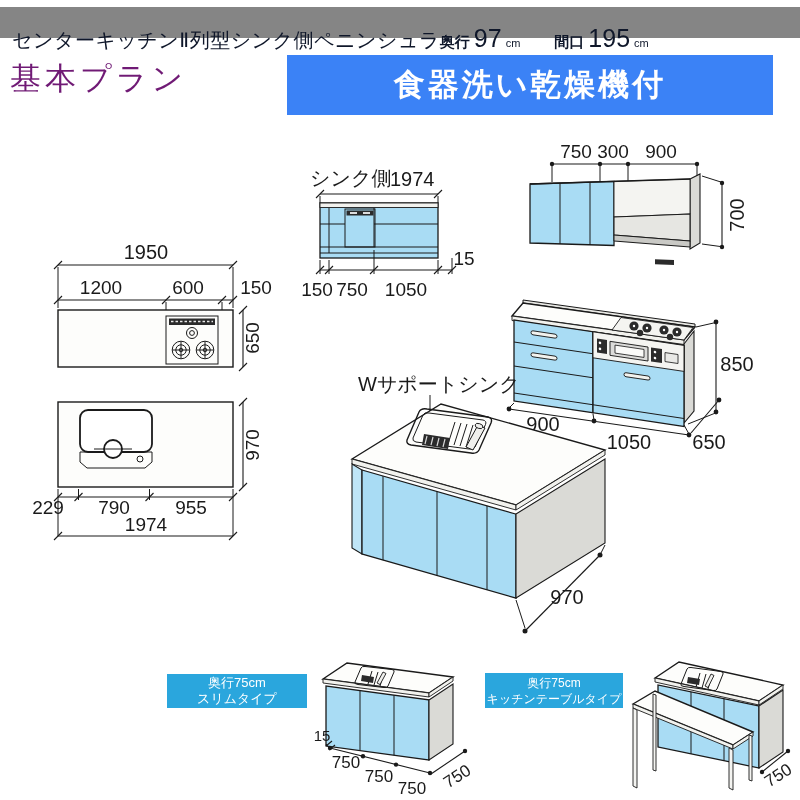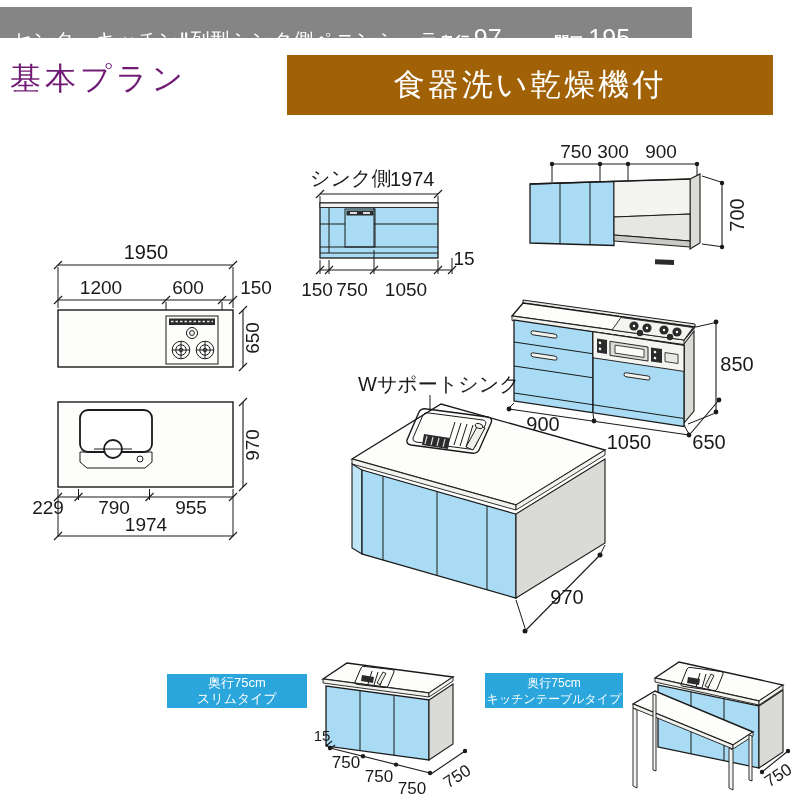--- a/index.html
+++ b/index.html
@@ -1,27 +1,27 @@
 <!DOCTYPE html>
 <html><head>
 <meta charset="utf-8">
 <style>
   html,body{margin:0;padding:0;background:#fff;}
   body{width:800px;height:800px;font-family:"Liberation Sans",sans-serif;}
   .page{position:relative;width:800px;height:800px;overflow:hidden;background:#fff;}
-  .topbar{position:absolute;left:0;top:7px;width:692px;height:31px;background:#858585;color:#ffffff;
+  .topbar{position:absolute;left:0;top:7px;width:800px;height:31px;background:#858585;color:#0f172a;
           display:flex;align-items:baseline;padding-left:12px;box-sizing:border-box;line-height:31px;}
   .t-main{font-size:20px;letter-spacing:0.5px;}
   .t-small{font-size:15px;font-weight:700;margin-left:0;}
   .t-num{font-size:25px;margin:16px 4px;}
   .t-unit{font-size:11px;}
   .t-gap{display:inline-block;width:34px;}
   .plan-heading{position:absolute;left:10px;top:58px;font-size:31px;color:#701a75;letter-spacing:4px;}
-  .feature-banner{position:absolute;left:287px;top:55px;width:486px;height:60px;background:#a16207;
-          color:#fff;font-size:31px;font-weight:400;letter-spacing:3px;
+  .feature-banner{position:absolute;left:287px;top:55px;width:486px;height:60px;background:#3b82f6;
+          color:#fff;font-size:31px;font-weight:700;letter-spacing:3px;
           display:flex;align-items:center;justify-content:center;}
   .tag{position:absolute;background:#2aa6dd;color:#fff;text-align:center;
        display:flex;flex-direction:column;justify-content:center;}
   .tag-slim{left:167px;top:674px;width:140px;height:34px;font-size:13px;line-height:16px;}
   .tag-table{left:485px;top:673px;width:138px;height:35px;font-size:12px;line-height:16px;}
   svg.draw{position:absolute;left:0;top:0;}
   .ln{stroke:#1a1a1a;stroke-width:1.4;fill:none;}
   .thin{stroke:#1a1a1a;stroke-width:1;fill:none;}
   .dimln{stroke:#1a1a1a;stroke-width:1.1;fill:none;}
   .blue{fill:#a9dcf4;stroke:#1a1a1a;stroke-width:1.3;}

